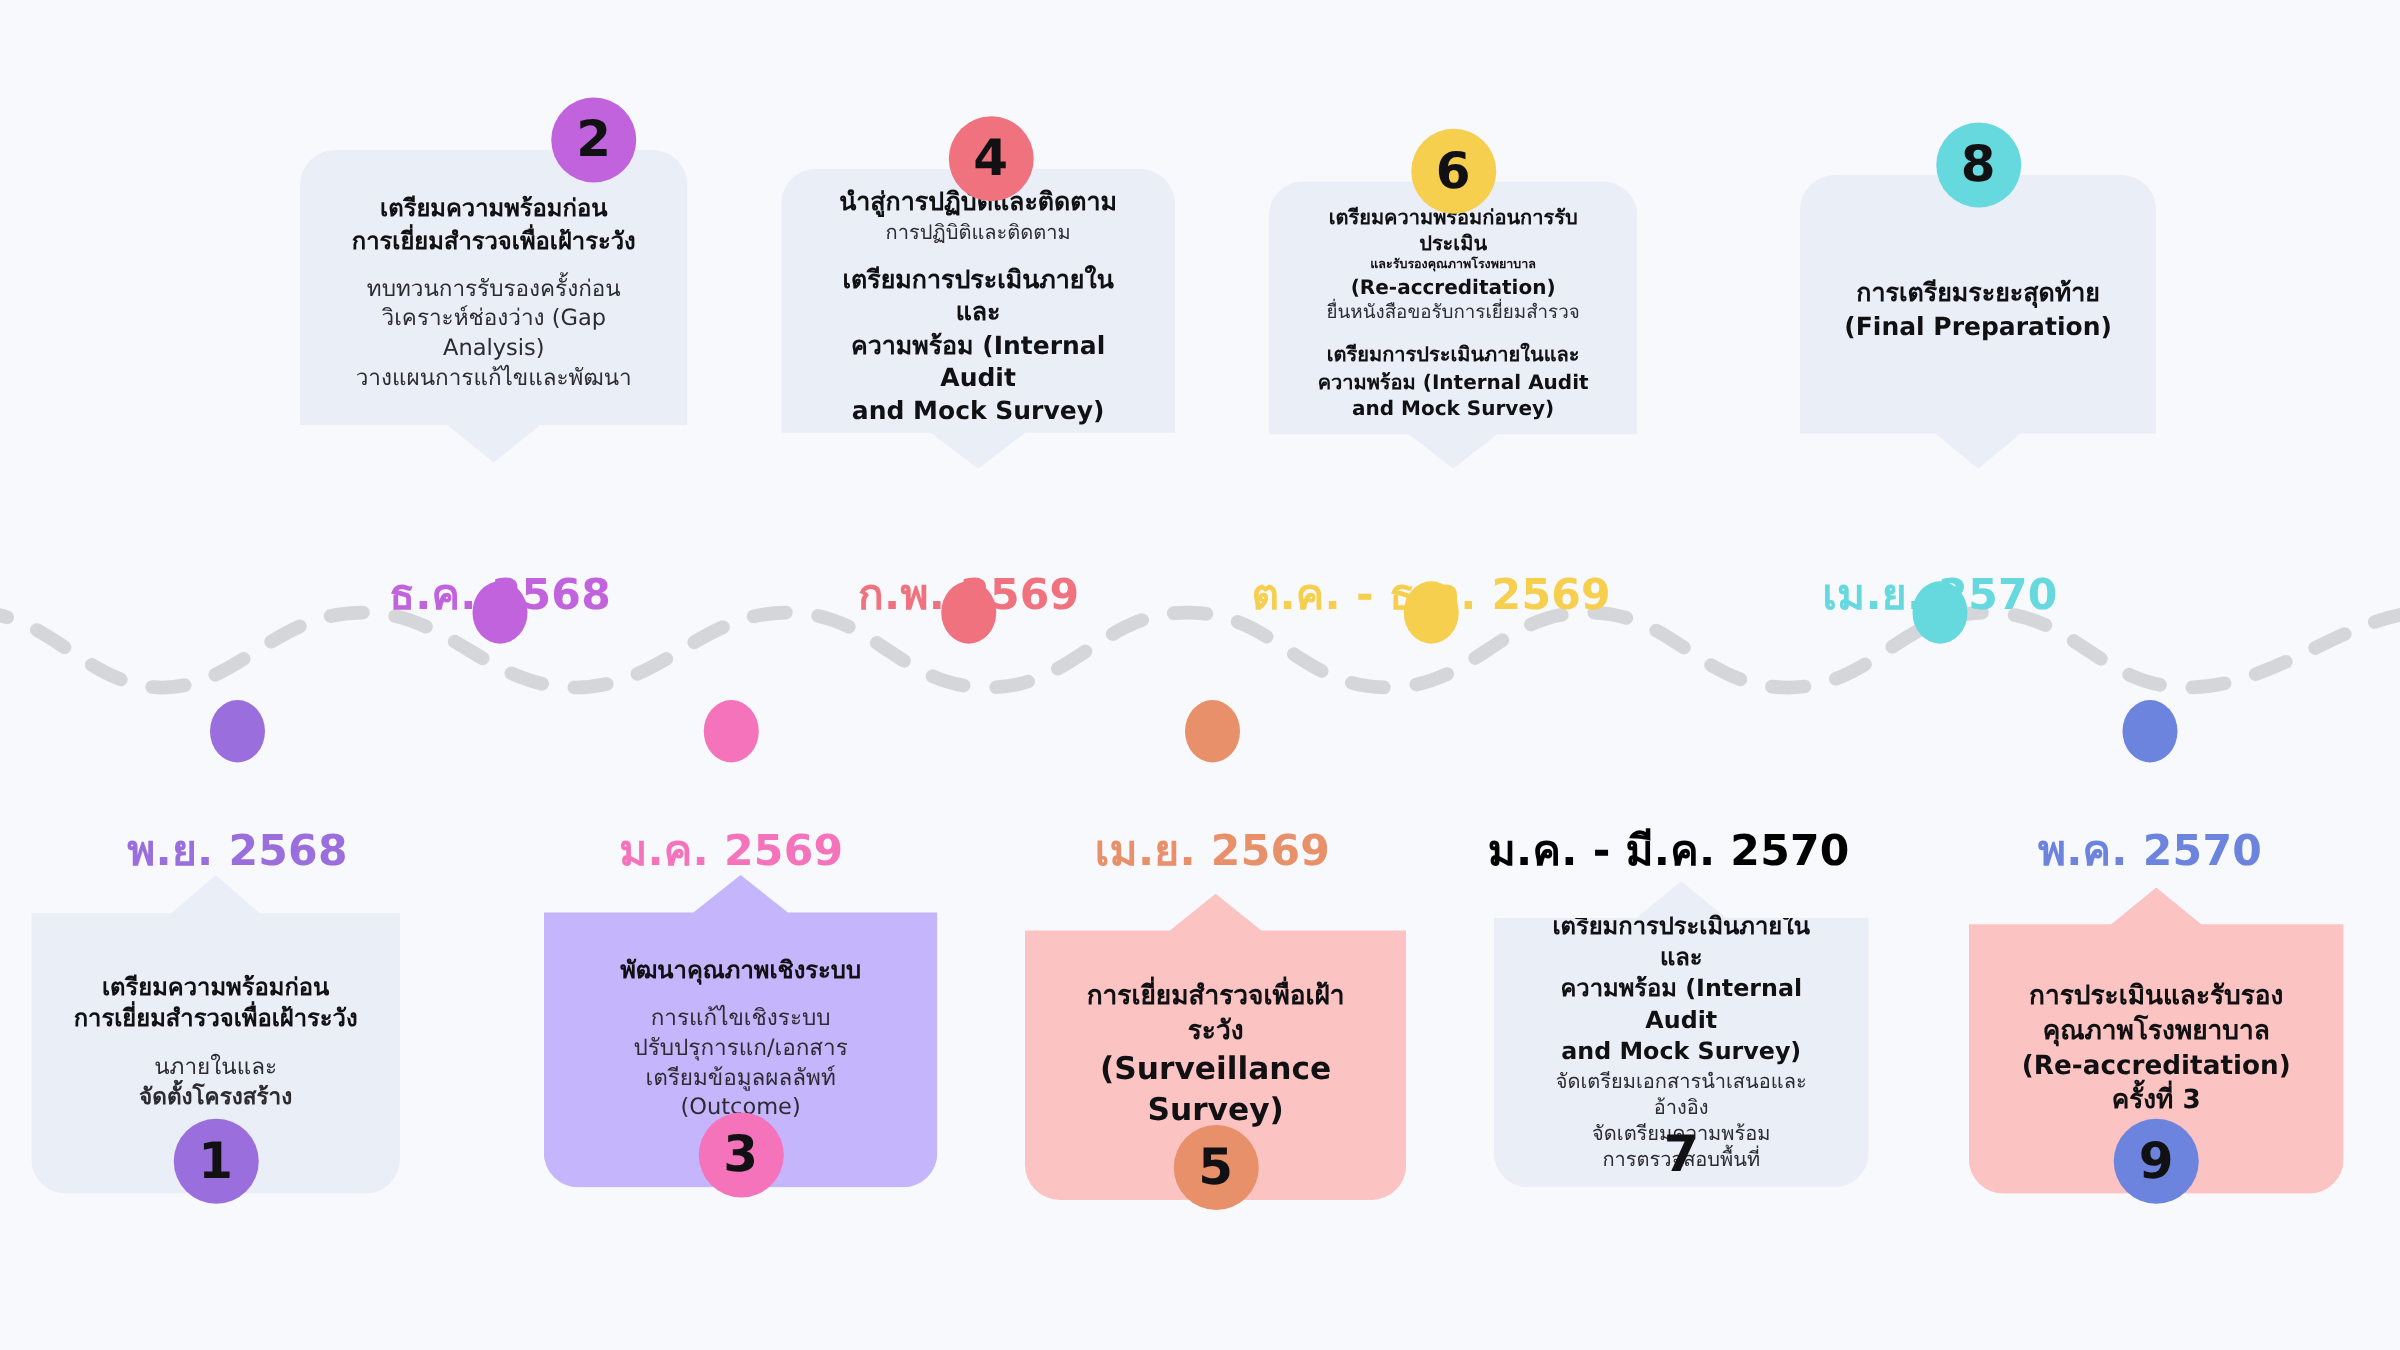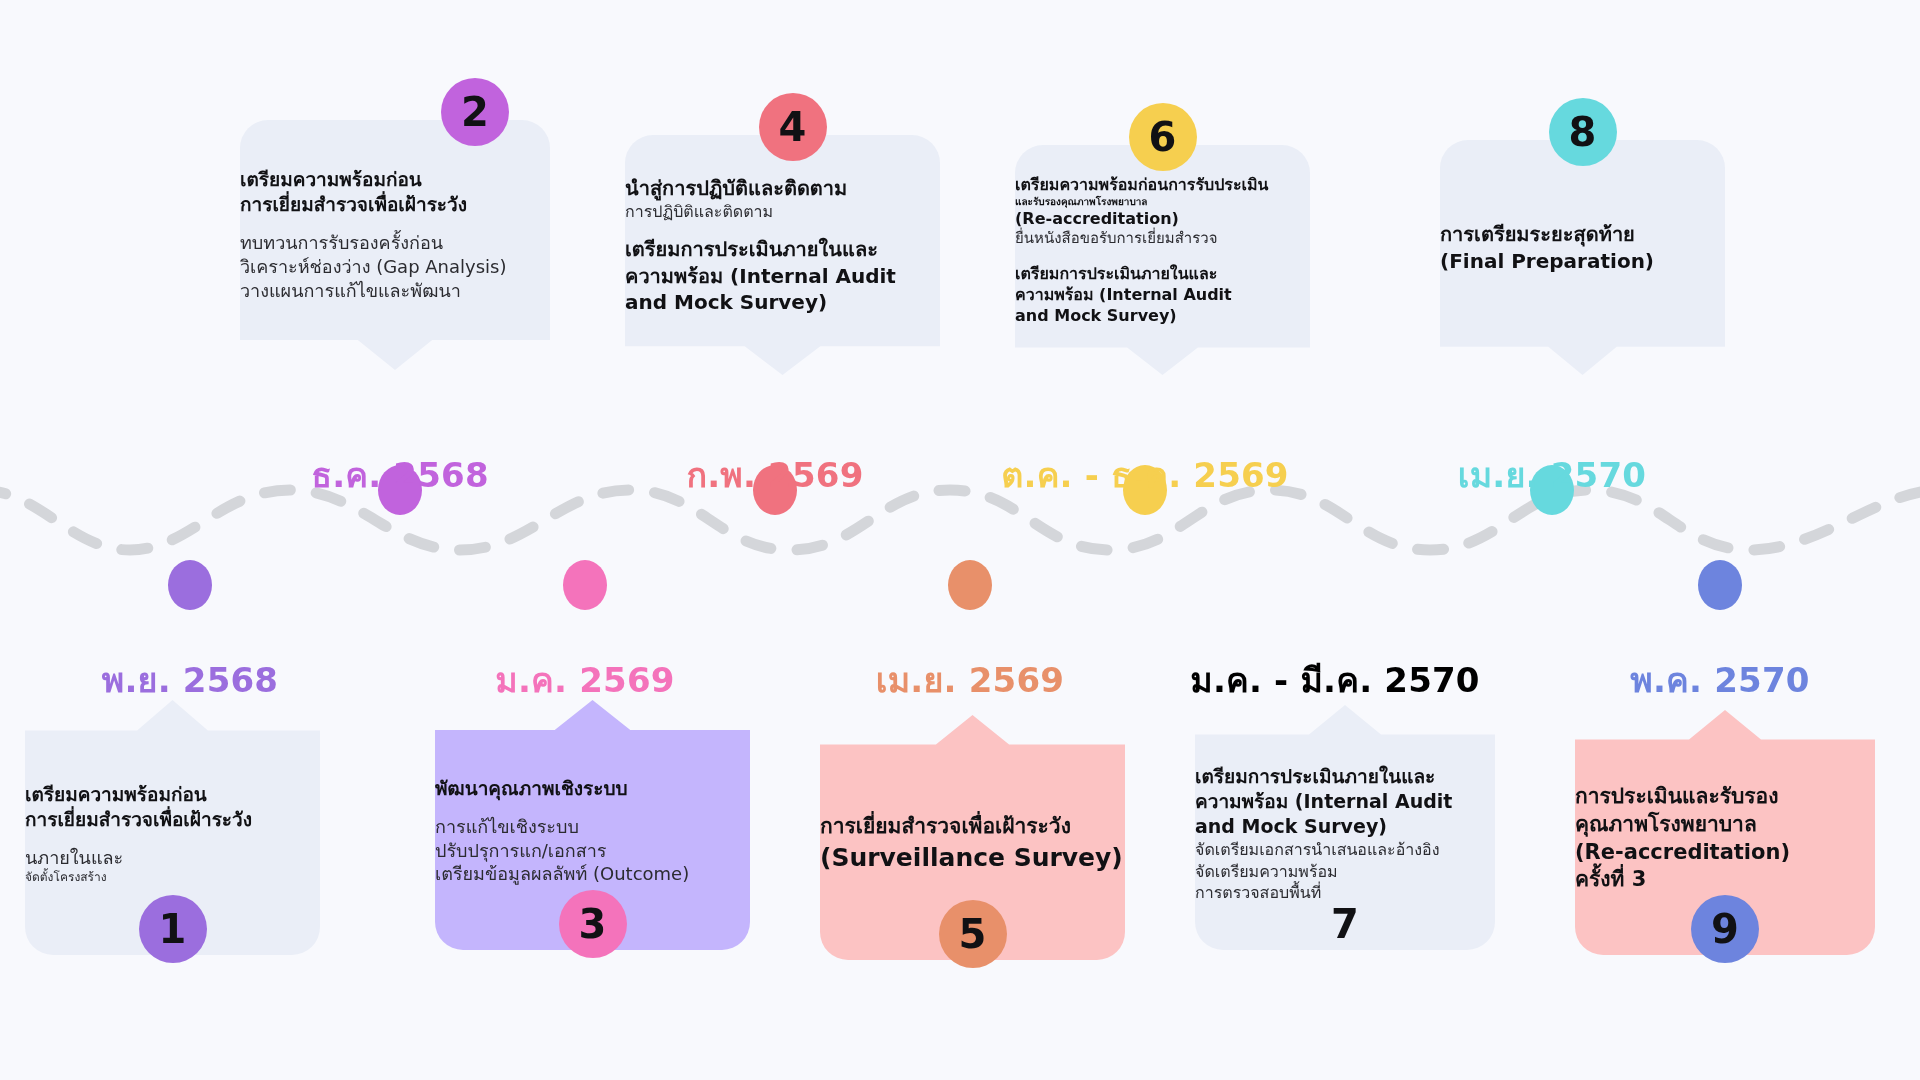--- a/index.html
+++ b/index.html
@@ -54,21 +54,22 @@
 
   
   .card {
     position: absolute;
     box-sizing: border-box;
     background: #eaeef7;
     display: flex;
     flex-direction: column;
     align-items: center;
     justify-content: center;
-    padding: 0 0;
+    text-align: center;
+    padding: 0 32px;
   }
   .card.top {
     
     border-radius: 28px 28px 28px 28px;
     -webkit-clip-path: polygon(0% 0%, 100% 0%, 100% 88%, 62% 88%, 50% 100%, 38% 88%, 0% 88%);
     clip-path: polygon(0% 0%, 100% 0%, 100% 88%, 62% 88%, 50% 100%, 38% 88%, 0% 88%);
   }
   .card.bottom {
     border-radius: 28px;
     -webkit-clip-path: polygon(0% 12%, 38% 12%, 50% 0%, 62% 12%, 100% 12%, 100% 100%, 0% 100%);
@@ -143,21 +144,21 @@
       <div class="date-label" style="left: 1552px; color: rgb(102, 217, 222); top: 415px;">เม.ย. 2570</div>
       <div class="date-label" style="left: 1720px; color: rgb(109, 132, 222); top: 620px;">พ.ค. 2570</div>
     </div>
   <div id="cards">
       <div class="card bottom" style="left: 25px; top: 700px; width: 295px; height: 255px; background: rgb(234, 238, 247);">
         <div class="card-inner" style="padding-top: 30px; padding-bottom: 18px;">
           <span class="line bold" style="font-size: 19px;">เตรียมความพร้อมก่อน</span>
           <span class="line bold" style="font-size: 19px;">การเยี่ยมสำรวจเพื่อเฝ้าระวัง</span>
           <span class="gap"></span>
           <span class="line reg" style="font-size: 18px;">นภายในและ</span>
-          <span class="line reg" style="font-size: 12px;">จัดตั้งโครงสร้าง</span>
+          <span class="line reg" style="font-size: 18px; font-weight: bold;">จัดตั้งโครงสร้าง</span>
         </div>
       </div>
       <div class="badge" style="background: rgb(155, 110, 222); left: 172.5px; top: 895px;">1</div>
       <div class="card top" style="left: 240px; top: 120px; width: 310px; height: 250px; background: rgb(234, 238, 247);">
         <div class="card-inner" style="padding-top: 14px; padding-bottom: 34px;">
           <span class="line bold" style="font-size: 19px;">เตรียมความพร้อมก่อน</span>
           <span class="line bold" style="font-size: 19px;">การเยี่ยมสำรวจเพื่อเฝ้าระวัง</span>
           <span class="gap"></span>
           <span class="line reg" style="font-size: 18px;">ทบทวนการรับรองครั้งก่อน</span>
           <span class="line reg" style="font-size: 18px;">วิเคราะห์ช่องว่าง (Gap Analysis)</span>

